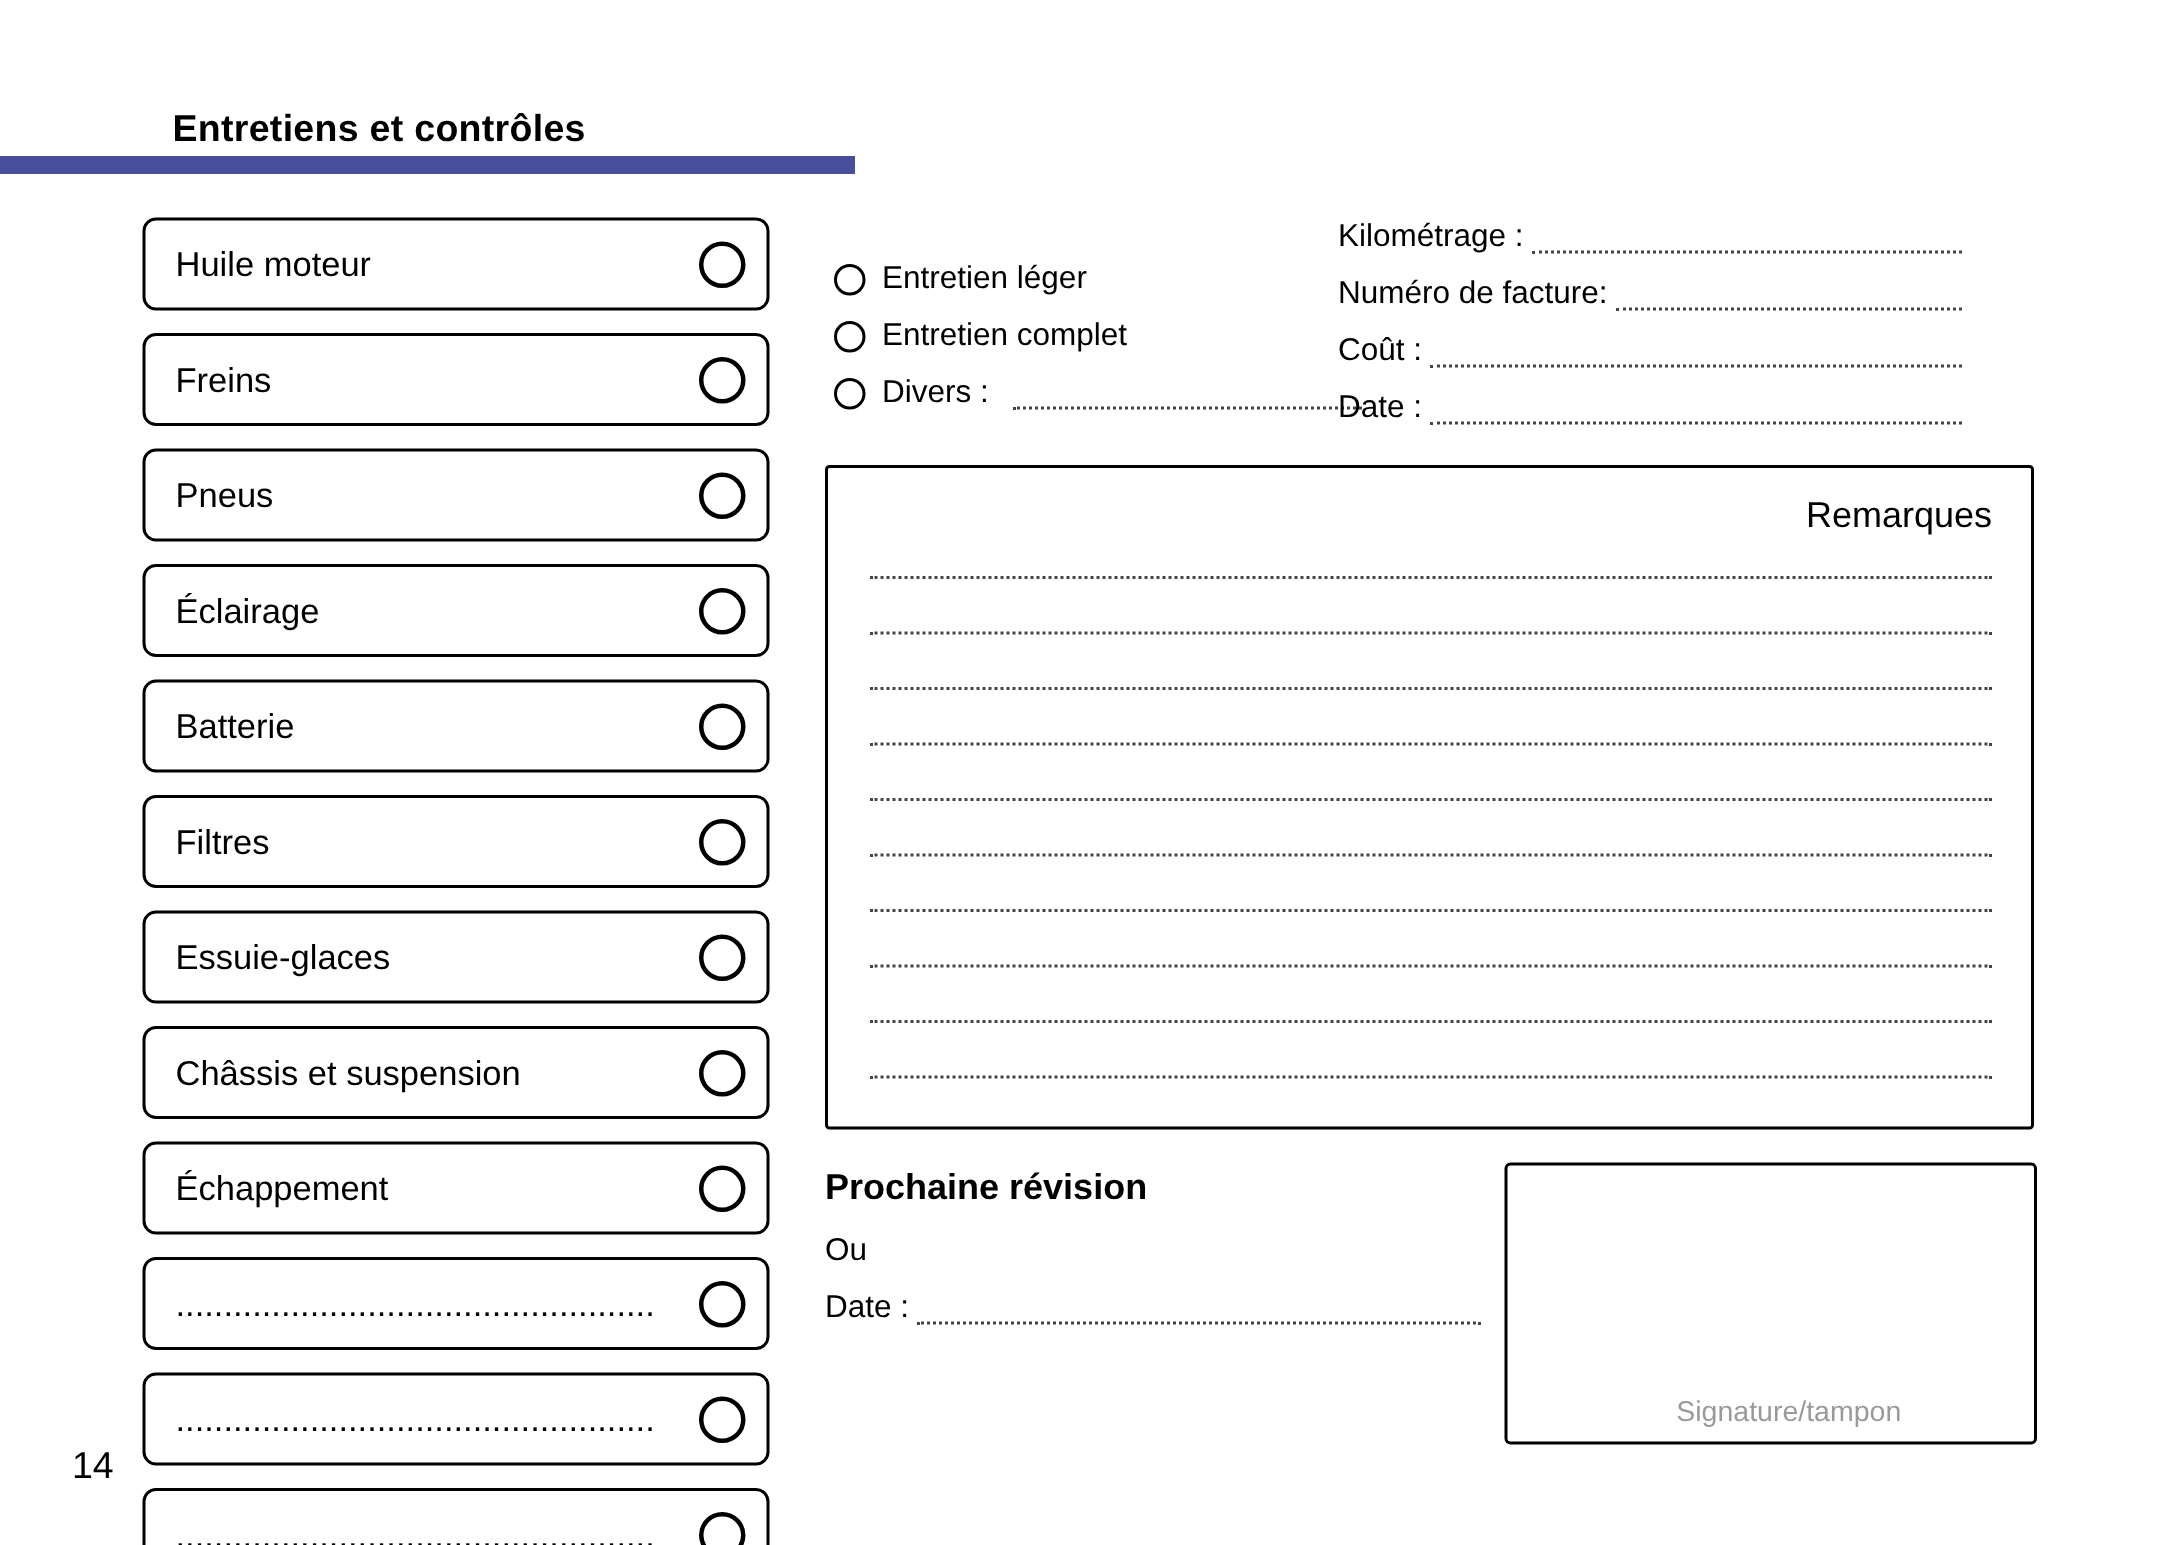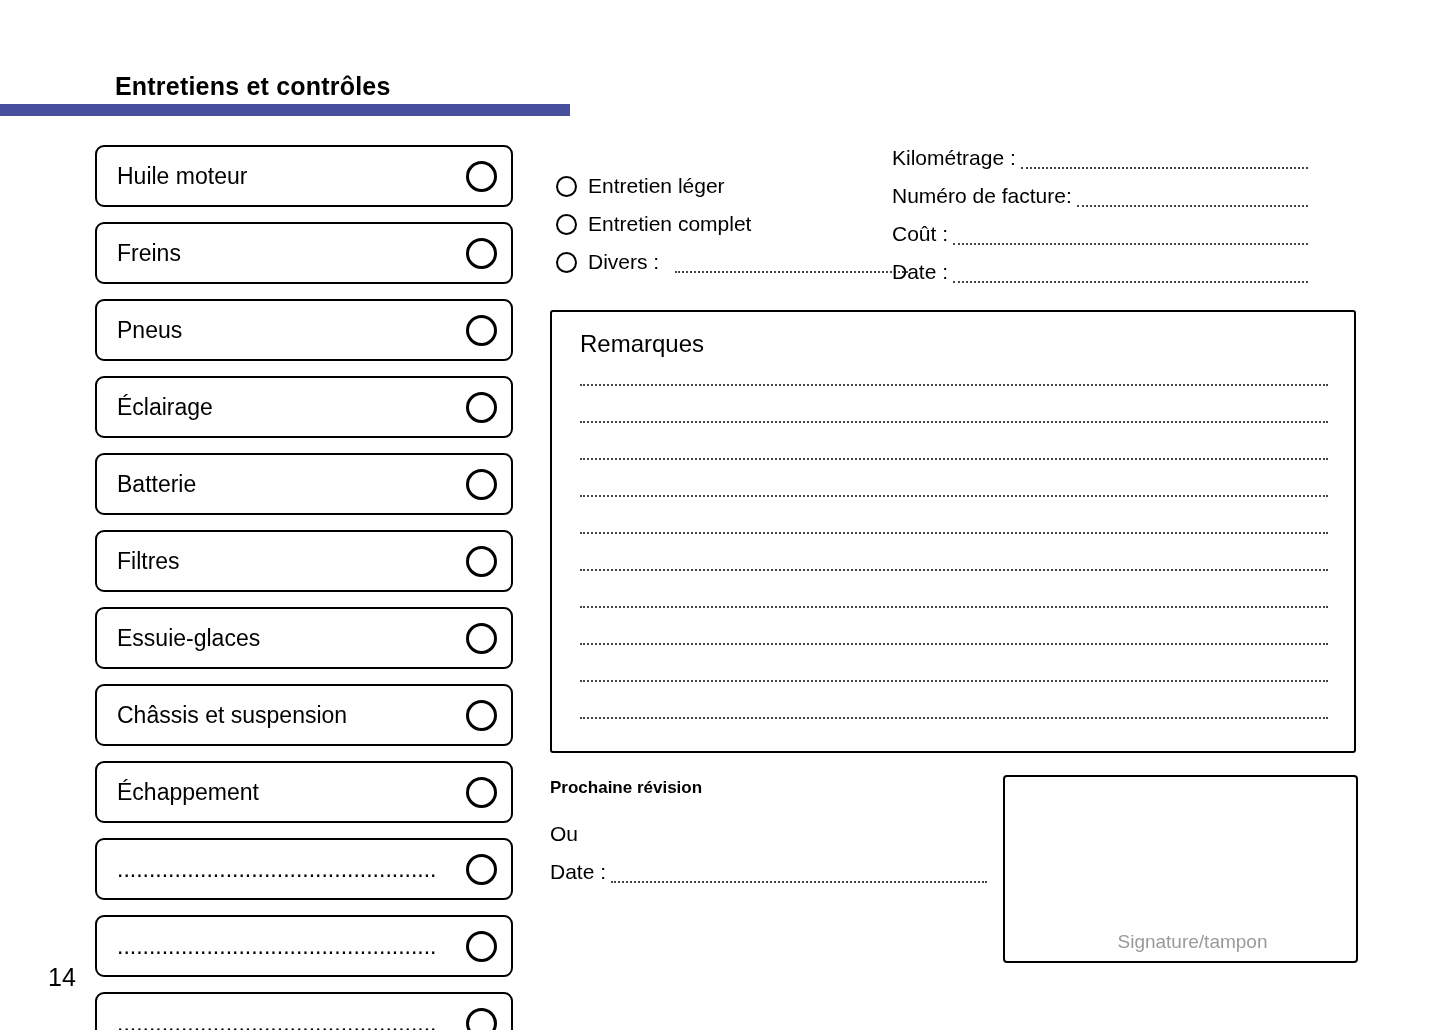--- a/index.html
+++ b/index.html
@@ -102,30 +102,31 @@
   .remarks {
     position: absolute;
     left: 550px;
     top: 310px;
     width: 806px;
     height: 443px;
     border: 2px solid #000;
     border-radius: 3px;
     background: #fff;
     padding: 18px 26px 0 28px;
+    text-align: right;
   }
   .remarks-title { font-size: 24px; line-height: 28px; }
   .remark-line { height: 37px; border-bottom: 2px dotted #444; }
   .remark-line:first-child { height: 28px; }
   
   .next-service-title {
     position: absolute;
     left: 550px;
     top: 778px;
-    font-size: 17px;
+    font-size: 24px;
     font-weight: bold;
   }
   .next-service {
     position: absolute;
     left: 550px;
     top: 815px;
     width: 437px;
   }
   
   .signature-box {

